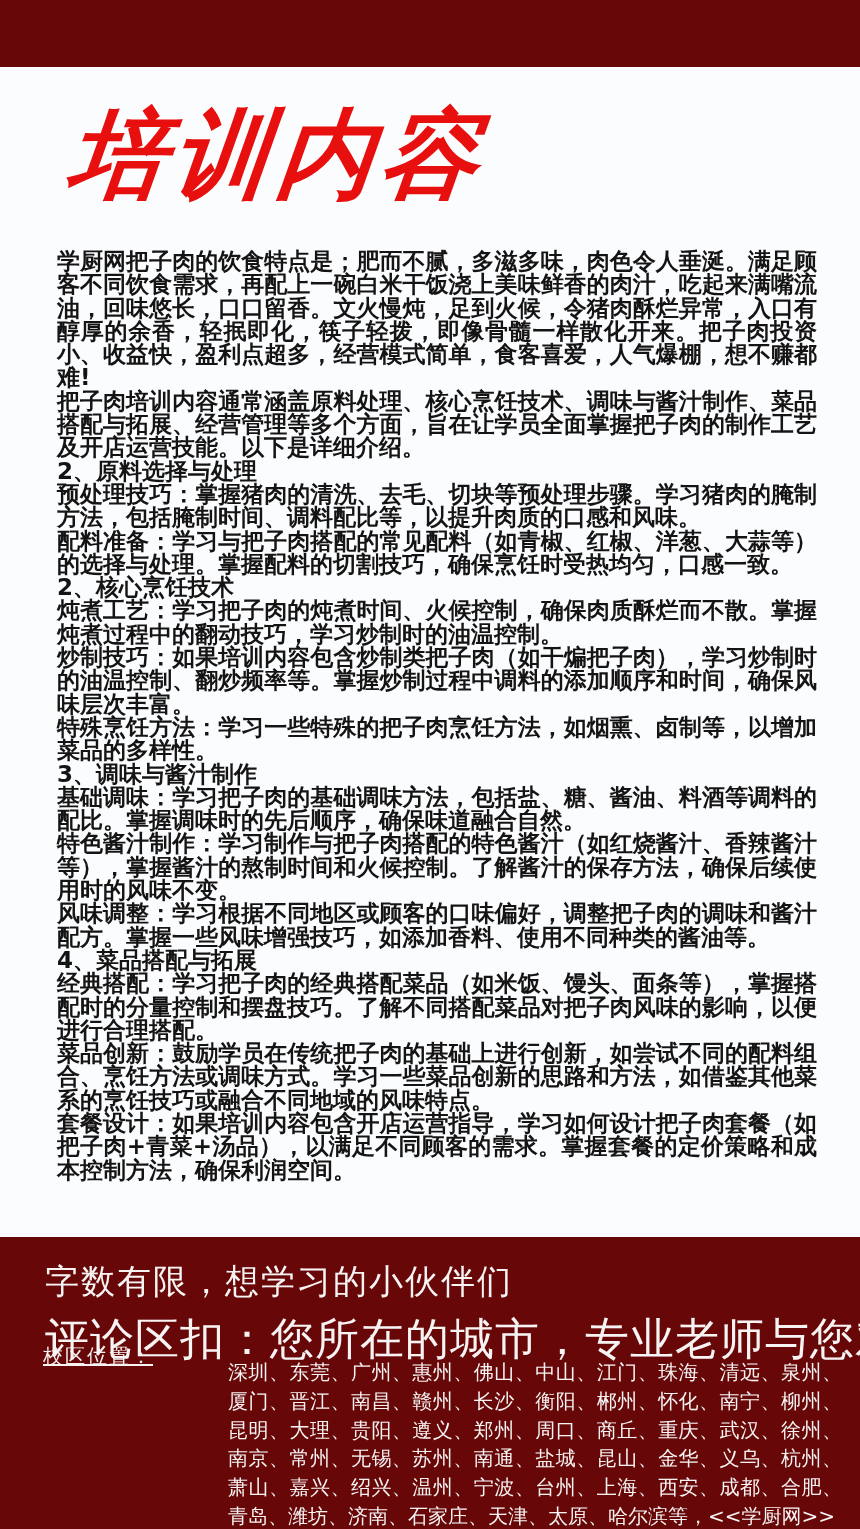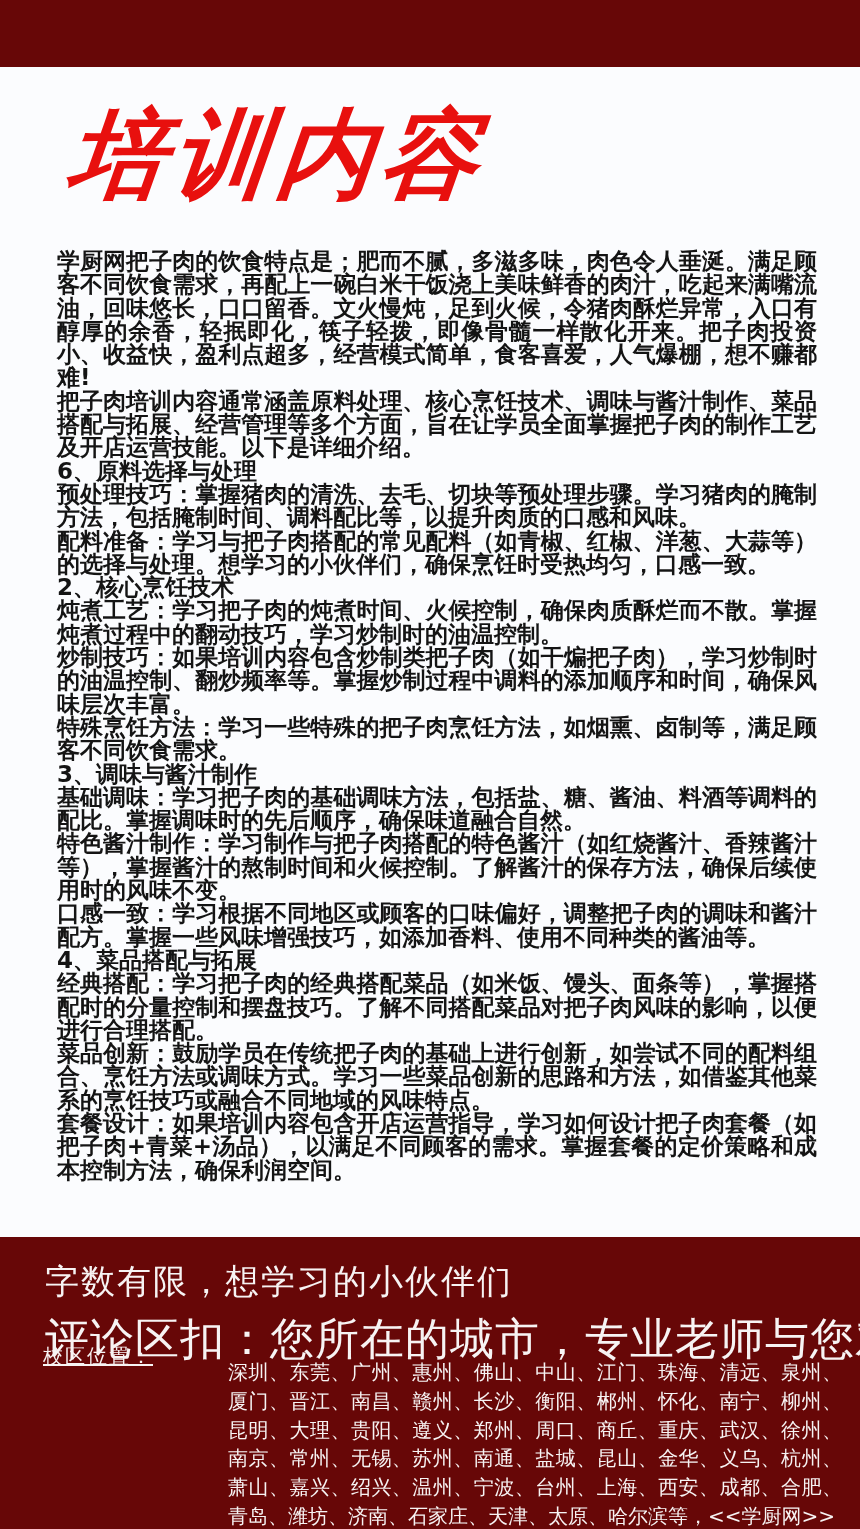--- a/index.html
+++ b/index.html
@@ -76,33 +76,33 @@
 <div class="page">
 
   <div class="top-band"></div>
 
   <h1 class="main-title">培训内容</h1>
 
   <div class="body-text">
     <p>学厨网把子肉的饮食特点是；肥而不腻，多滋多味，肉色令人垂涎。满足顾客不同饮食需求，再配上一碗白米干饭浇上美味鲜香的肉汁，吃起来满嘴流油，回味悠长，口口留香。文火慢炖，足到火候，令猪肉酥烂异常，入口有醇厚的余香，轻抿即化，筷子轻拨，即像骨髓一样散化开来。把子肉投资小、收益快，盈利点超多，经营模式简单，食客喜爱，人气爆棚，想不赚都难!</p>
     <p>把子肉培训内容通常涵盖原料处理、核心烹饪技术、调味与酱汁制作、菜品搭配与拓展、经营管理等多个方面，旨在让学员全面掌握把子肉的制作工艺及开店运营技能。以下是详细介绍。</p>
 
-    <p>6、原料选择与处理</p>
+    <p>2、原料选择与处理</p>
     <p>预处理技巧：掌握猪肉的清洗、去毛、切块等预处理步骤。学习猪肉的腌制方法，包括腌制时间、调料配比等，以提升肉质的口感和风味。</p>
-    <p>配料准备：学习与把子肉搭配的常见配料（如青椒、红椒、洋葱、大蒜等）的选择与处理。想学习的小伙伴们，确保烹饪时受热均匀，口感一致。</p>
+    <p>配料准备：学习与把子肉搭配的常见配料（如青椒、红椒、洋葱、大蒜等）的选择与处理。掌握配料的切割技巧，确保烹饪时受热均匀，口感一致。</p>
 
     <p>2、核心烹饪技术</p>
     <p>炖煮工艺：学习把子肉的炖煮时间、火候控制，确保肉质酥烂而不散。掌握炖煮过程中的翻动技巧，学习炒制时的油温控制。</p>
     <p>炒制技巧：如果培训内容包含炒制类把子肉（如干煸把子肉），学习炒制时的油温控制、翻炒频率等。掌握炒制过程中调料的添加顺序和时间，确保风味层次丰富。</p>
-    <p>特殊烹饪方法：学习一些特殊的把子肉烹饪方法，如烟熏、卤制等，满足顾客不同饮食需求。</p>
+    <p>特殊烹饪方法：学习一些特殊的把子肉烹饪方法，如烟熏、卤制等，以增加菜品的多样性。</p>
 
     <p>3、调味与酱汁制作</p>
     <p>基础调味：学习把子肉的基础调味方法，包括盐、糖、酱油、料酒等调料的配比。掌握调味时的先后顺序，确保味道融合自然。</p>
     <p>特色酱汁制作：学习制作与把子肉搭配的特色酱汁（如红烧酱汁、香辣酱汁等），掌握酱汁的熬制时间和火候控制。了解酱汁的保存方法，确保后续使用时的风味不变。</p>
-    <p>口感一致：学习根据不同地区或顾客的口味偏好，调整把子肉的调味和酱汁配方。掌握一些风味增强技巧，如添加香料、使用不同种类的酱油等。</p>
+    <p>风味调整：学习根据不同地区或顾客的口味偏好，调整把子肉的调味和酱汁配方。掌握一些风味增强技巧，如添加香料、使用不同种类的酱油等。</p>
 
     <p>4、菜品搭配与拓展</p>
     <p>经典搭配：学习把子肉的经典搭配菜品（如米饭、馒头、面条等），掌握搭配时的分量控制和摆盘技巧。了解不同搭配菜品对把子肉风味的影响，以便进行合理搭配。</p>
     <p>菜品创新：鼓励学员在传统把子肉的基础上进行创新，如尝试不同的配料组合、烹饪方法或调味方式。学习一些菜品创新的思路和方法，如借鉴其他菜系的烹饪技巧或融合不同地域的风味特点。</p>
     <p>套餐设计：如果培训内容包含开店运营指导，学习如何设计把子肉套餐（如把子肉+青菜+汤品），以满足不同顾客的需求。掌握套餐的定价策略和成本控制方法，确保利润空间。</p>
   </div>
 
   <div class="footer">
     <p class="f-line1">字数有限，想学习的小伙伴们</p>
     <p class="f-line2">评论区扣：您所在的城市，专业老师与您对接。</p>

